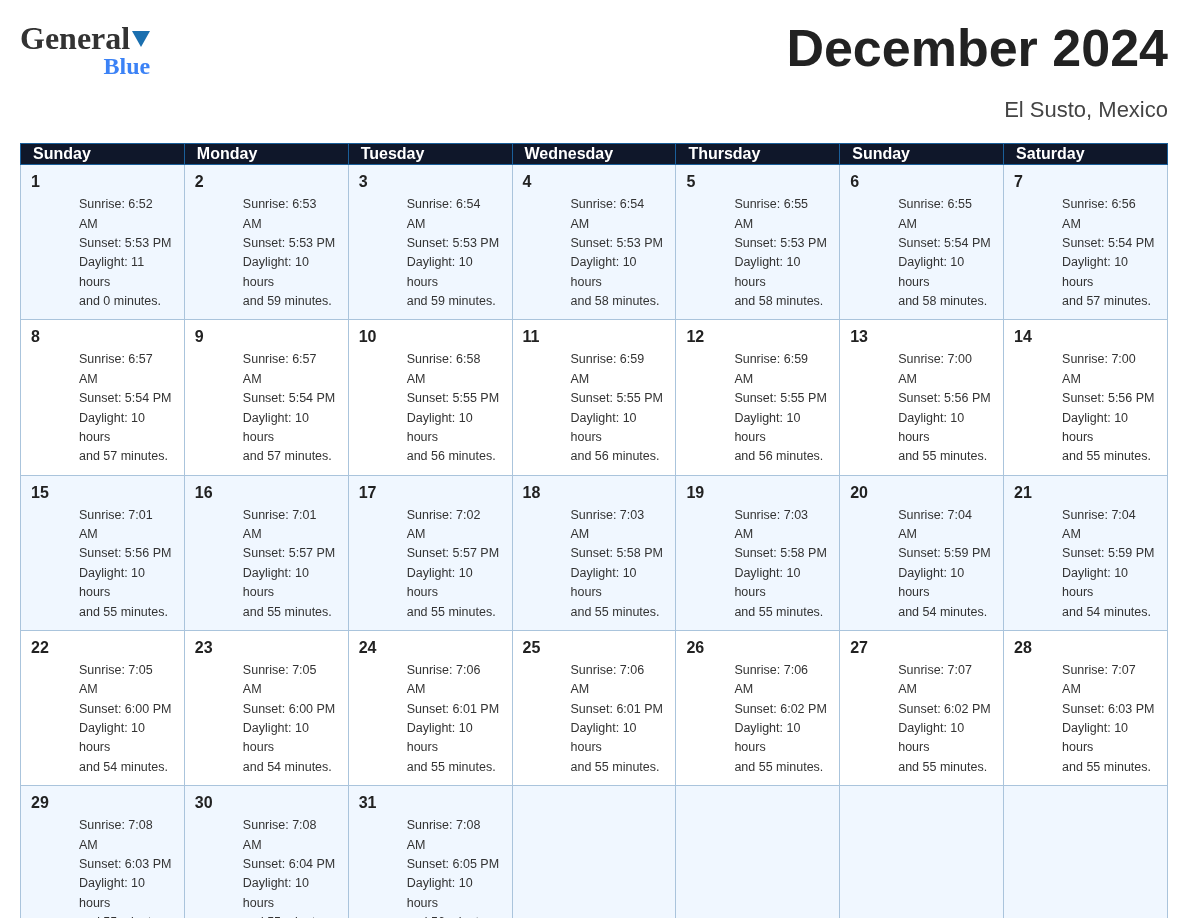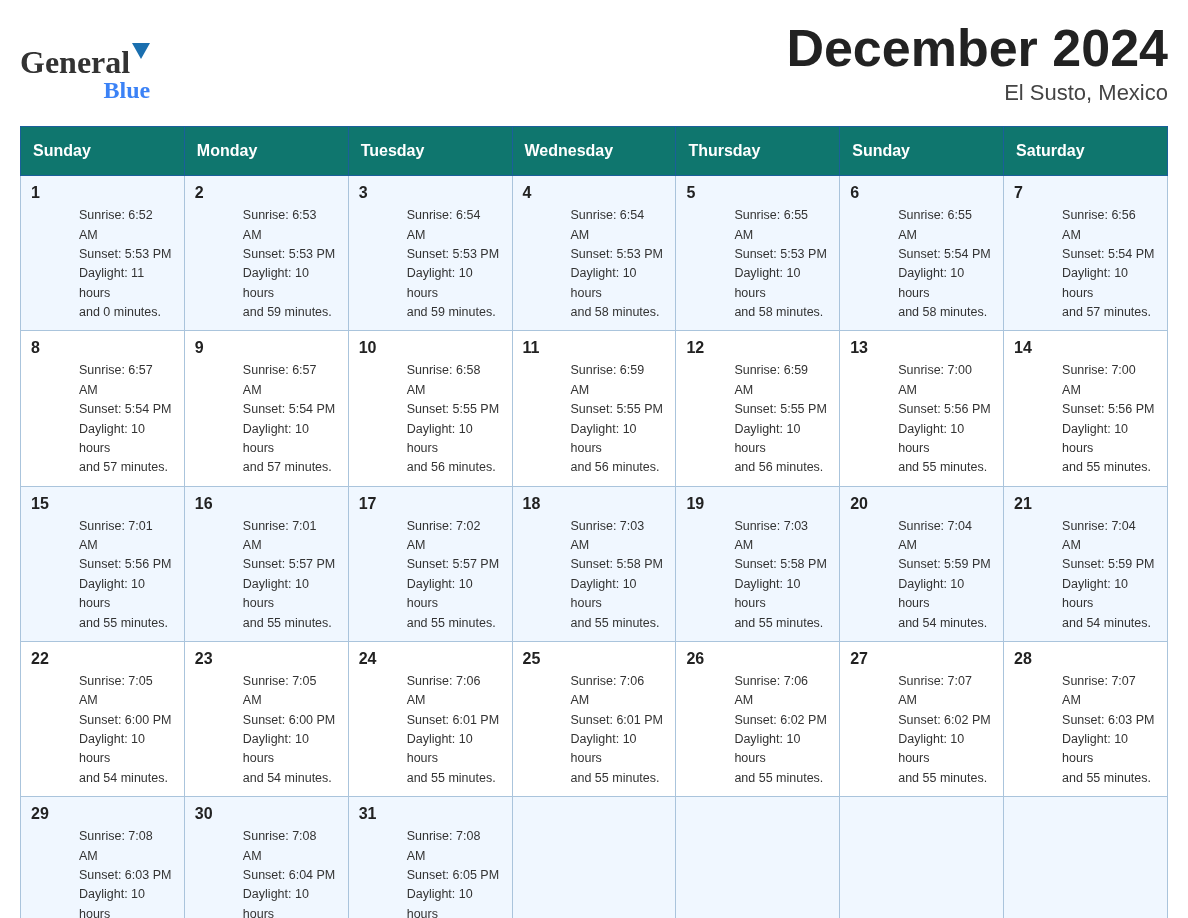--- a/index.html
+++ b/index.html
@@ -26,32 +26,32 @@
     }
     .month-title {
       font-size: 52px;
       font-weight: bold;
       color: #222;
       line-height: 1.1;
     }
     .location {
       font-size: 22px;
       color: #444;
-      margin-top: 3px;
+      margin-top: 20px;
     }
     .calendar {
       width: 100%;
       border-collapse: collapse;
     }
     .calendar th {
-      background-color: #0f766e;
+      background-color: #0f172a;
       color: #fff;
       font-size: 16px;
       font-weight: bold;
-      padding: 15px 12px;
+      padding: 1px 12px;
       text-align: left;
       border: 1px solid #1a5f9a;
     }
     .calendar td {
       border: 1px solid #aac4dc;
       padding: 8px 10px;
       vertical-align: top;
       width: calc(100% / 7);
       min-height: 110px;
     }
@@ -86,21 +86,21 @@
     }
   </style>
 </head>
 <body>
 
 <div class="header">
   <div class="logo">
     <div class="logo-wrapper">
       <div class="logo-text-wrapper">
         <div style="display:flex; align-items:center;">
-          <span style="font-size:32px; font-weight:bold; color:#333; font-family: Georgia, serif; margin-top: 24px;">General</span>
+          <span style="font-size:32px; font-weight:bold; color:#333; font-family: Georgia, serif;">General</span>
           <svg width="18" height="18" viewBox="0 0 18 18" style="margin-left:2px; margin-top:2px;">
             <polygon points="0,0 18,0 9,16" fill="#1a6faf"></polygon>
           </svg>
         </div>
         <span style="font-size:24px; font-weight:bold; color:#3b82f6; font-family: Georgia, serif; margin-top:-4px;text-align:right;">Blue</span>
       </div>
     </div>
   </div>
   <div class="title-section">
     <div class="month-title">December 2024</div>

